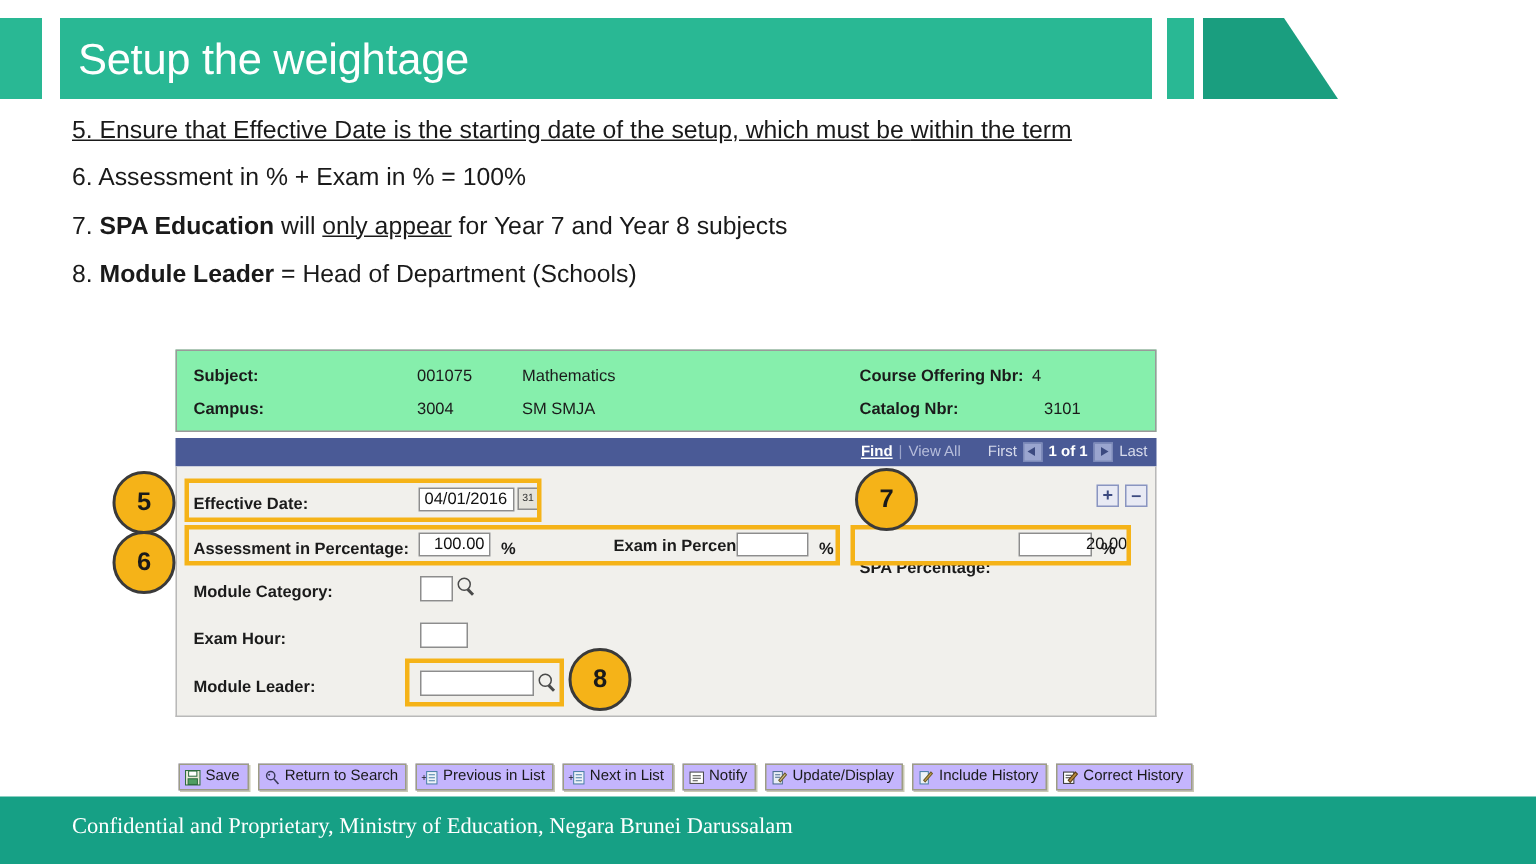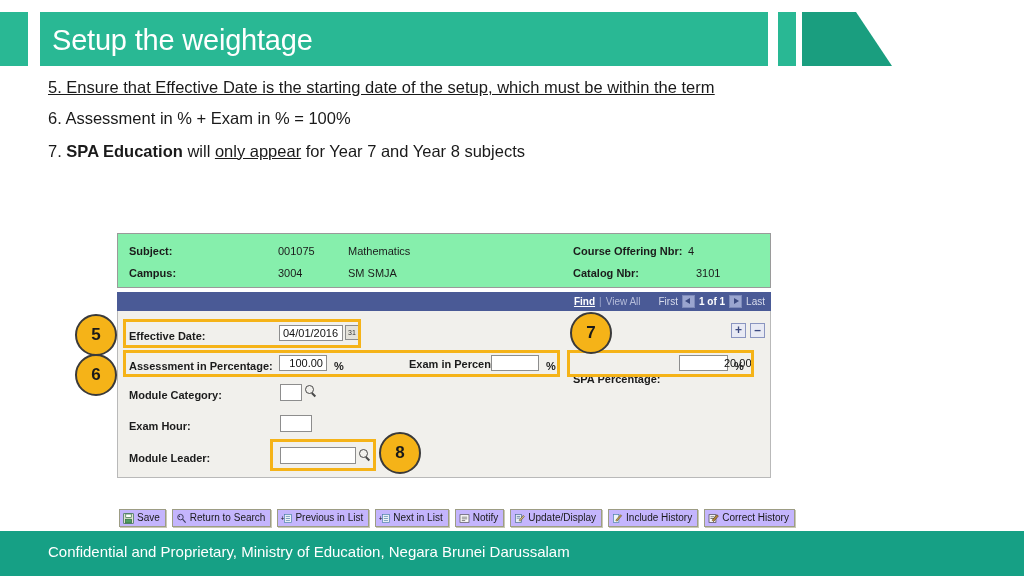--- a/index.html
+++ b/index.html
@@ -264,20 +264,21 @@
     width: 11px; height: 11px;
     flex: 0 0 11px;
   }
 
   
   #footer {
     position: absolute;
     left: 0; bottom: 0;
     width: 1024px; height: 45px;
     background: #16a085;
+    font-family: Liberation Serif, serif;
   }
   #footer-text {
     position: absolute;
     left: 48px; top: 12px;
     color: #ffffff;
     font-size: 15px;
     white-space: nowrap;
   }
 </style>
 </head>
@@ -288,20 +289,21 @@
   <div class="band-tick" id="band-main"></div>
   <div class="band-tick" id="band-stub-2"></div>
   <div id="band-wedge"></div>
   <div id="title-text">Setup the weightage</div>
 </div>
 
 <div id="bullets">
   <div class="bullet" id="b5"><span>5. Ensure that Effective Date is the starting date of the setup, which must be </span><span class="u">within the term</span></div>
   <div class="bullet" id="b6"><span>6. Assessment in % + Exam in % = 100%</span></div>
   <div class="bullet" id="b7"><span>7. </span><span class="b">SPA Education</span><span> will </span><span class="u">only appear</span><span> for Year 7 and Year 8 subjects</span></div>
+  <div class="bullet" id="b8"><span>8. </span><span class="b">Module Leader</span><span> = Head of Department (Schools)</span></div>
 </div>
 
 <div id="app-shot">
 
   <div id="info-box">
     <span class="cell lbl-b" id="i-subject-label">Subject:</span>
     <span class="cell" id="i-subject-code">001075</span>
     <span class="cell" id="i-subject-name">Mathematics</span>
     <span class="cell lbl-b" id="i-con-label">Course Offering Nbr:</span>
     <span class="cell" id="i-con-value">4</span>

